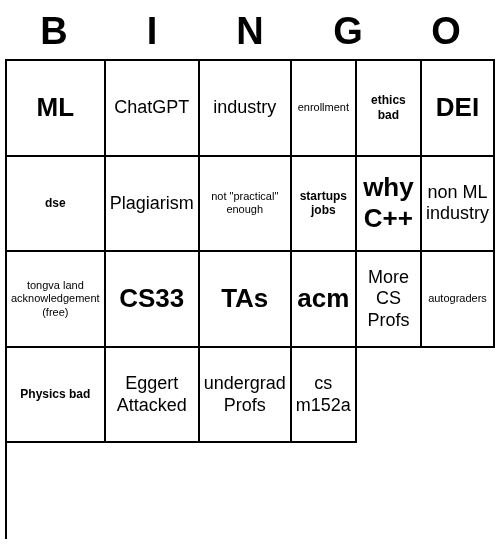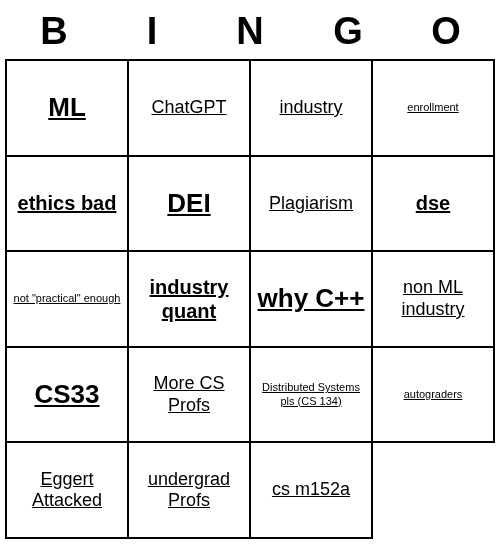--- a/index.html
+++ b/index.html
@@ -34,27 +34,26 @@
 
     .bingo-header-cell {
       font-size: 38px;
       font-weight: bold;
       padding: 4px 0;
       color: #000;
     }
 
     .bingo-grid {
       display: grid;
-      grid-template-columns: repeat(4, 1fr);
+      grid-template-columns: repeat(6, 1fr);
       grid-template-rows: repeat(5, 1fr);
       border-top: 2px solid #000;
       border-left: 2px solid #000;
       width: 100%;
       height: 480px;
-      text-decoration: underline;
     }
 
     .bingo-cell {
       border-right: 2px solid #000;
       border-bottom: 2px solid #000;
       display: flex;
       align-items: center;
       justify-content: center;
       text-align: center;
       padding: 4px;
@@ -63,21 +62,21 @@
       color: #000;
       min-height: 90px;
     }
 
     .bingo-cell.large-text {
       font-size: 26px;
       font-weight: bold;
     }
 
     .bingo-cell.medium-text {
-      font-size: 20px;
+      font-size: 12px;
       font-weight: bold;
     }
 
     .bingo-cell.small-text {
       font-size: 11px;
     }
   </style>
 </head>
 <body>
 
@@ -101,49 +100,58 @@
       </div>
       <div class="bingo-cell small-text">
         <span>enrollment</span>
       </div>
       <div class="bingo-cell medium-text">
         <span>ethics bad</span>
       </div>
       <div class="bingo-cell large-text">
         <span>DEI</span>
       </div>
+      <div class="bingo-cell medium-text">
+        <span>dse</span>
+      </div>
       <div class="bingo-cell ">
         <span>Plagiarism</span>
-      </div>
-      <div class="bingo-cell medium-text">
-        <span>dse</span>
       </div>
       <div class="bingo-cell small-text">
         <span>not "practical" enough</span>
       </div>
       <div class="bingo-cell medium-text">
-        <span>industry quant</span>
+        <span>startups jobs</span>
       </div>
       <div class="bingo-cell large-text">
         <span>why C++</span>
       </div>
       <div class="bingo-cell ">
         <span>non ML industry</span>
       </div>
+      <div class="bingo-cell small-text">
+        <span>tongva land acknowledgement (free)</span>
+      </div>
       <div class="bingo-cell large-text">
         <span>CS33</span>
+      </div>
+      <div class="bingo-cell large-text">
+        <span>TAs</span>
+      </div>
+      <div class="bingo-cell large-text">
+        <span>acm</span>
       </div>
       <div class="bingo-cell ">
         <span>More CS Profs</span>
       </div>
       <div class="bingo-cell small-text">
-        <span>Distributed Systems pls (CS 134)</span>
+        <span>autograders</span>
       </div>
-      <div class="bingo-cell small-text">
-        <span>autograders</span>
+      <div class="bingo-cell medium-text">
+        <span>Physics bad</span>
       </div>
       <div class="bingo-cell ">
         <span>Eggert Attacked</span>
       </div>
       <div class="bingo-cell ">
         <span>undergrad Profs</span>
       </div>
       <div class="bingo-cell ">
         <span>cs m152a</span>
       </div>

